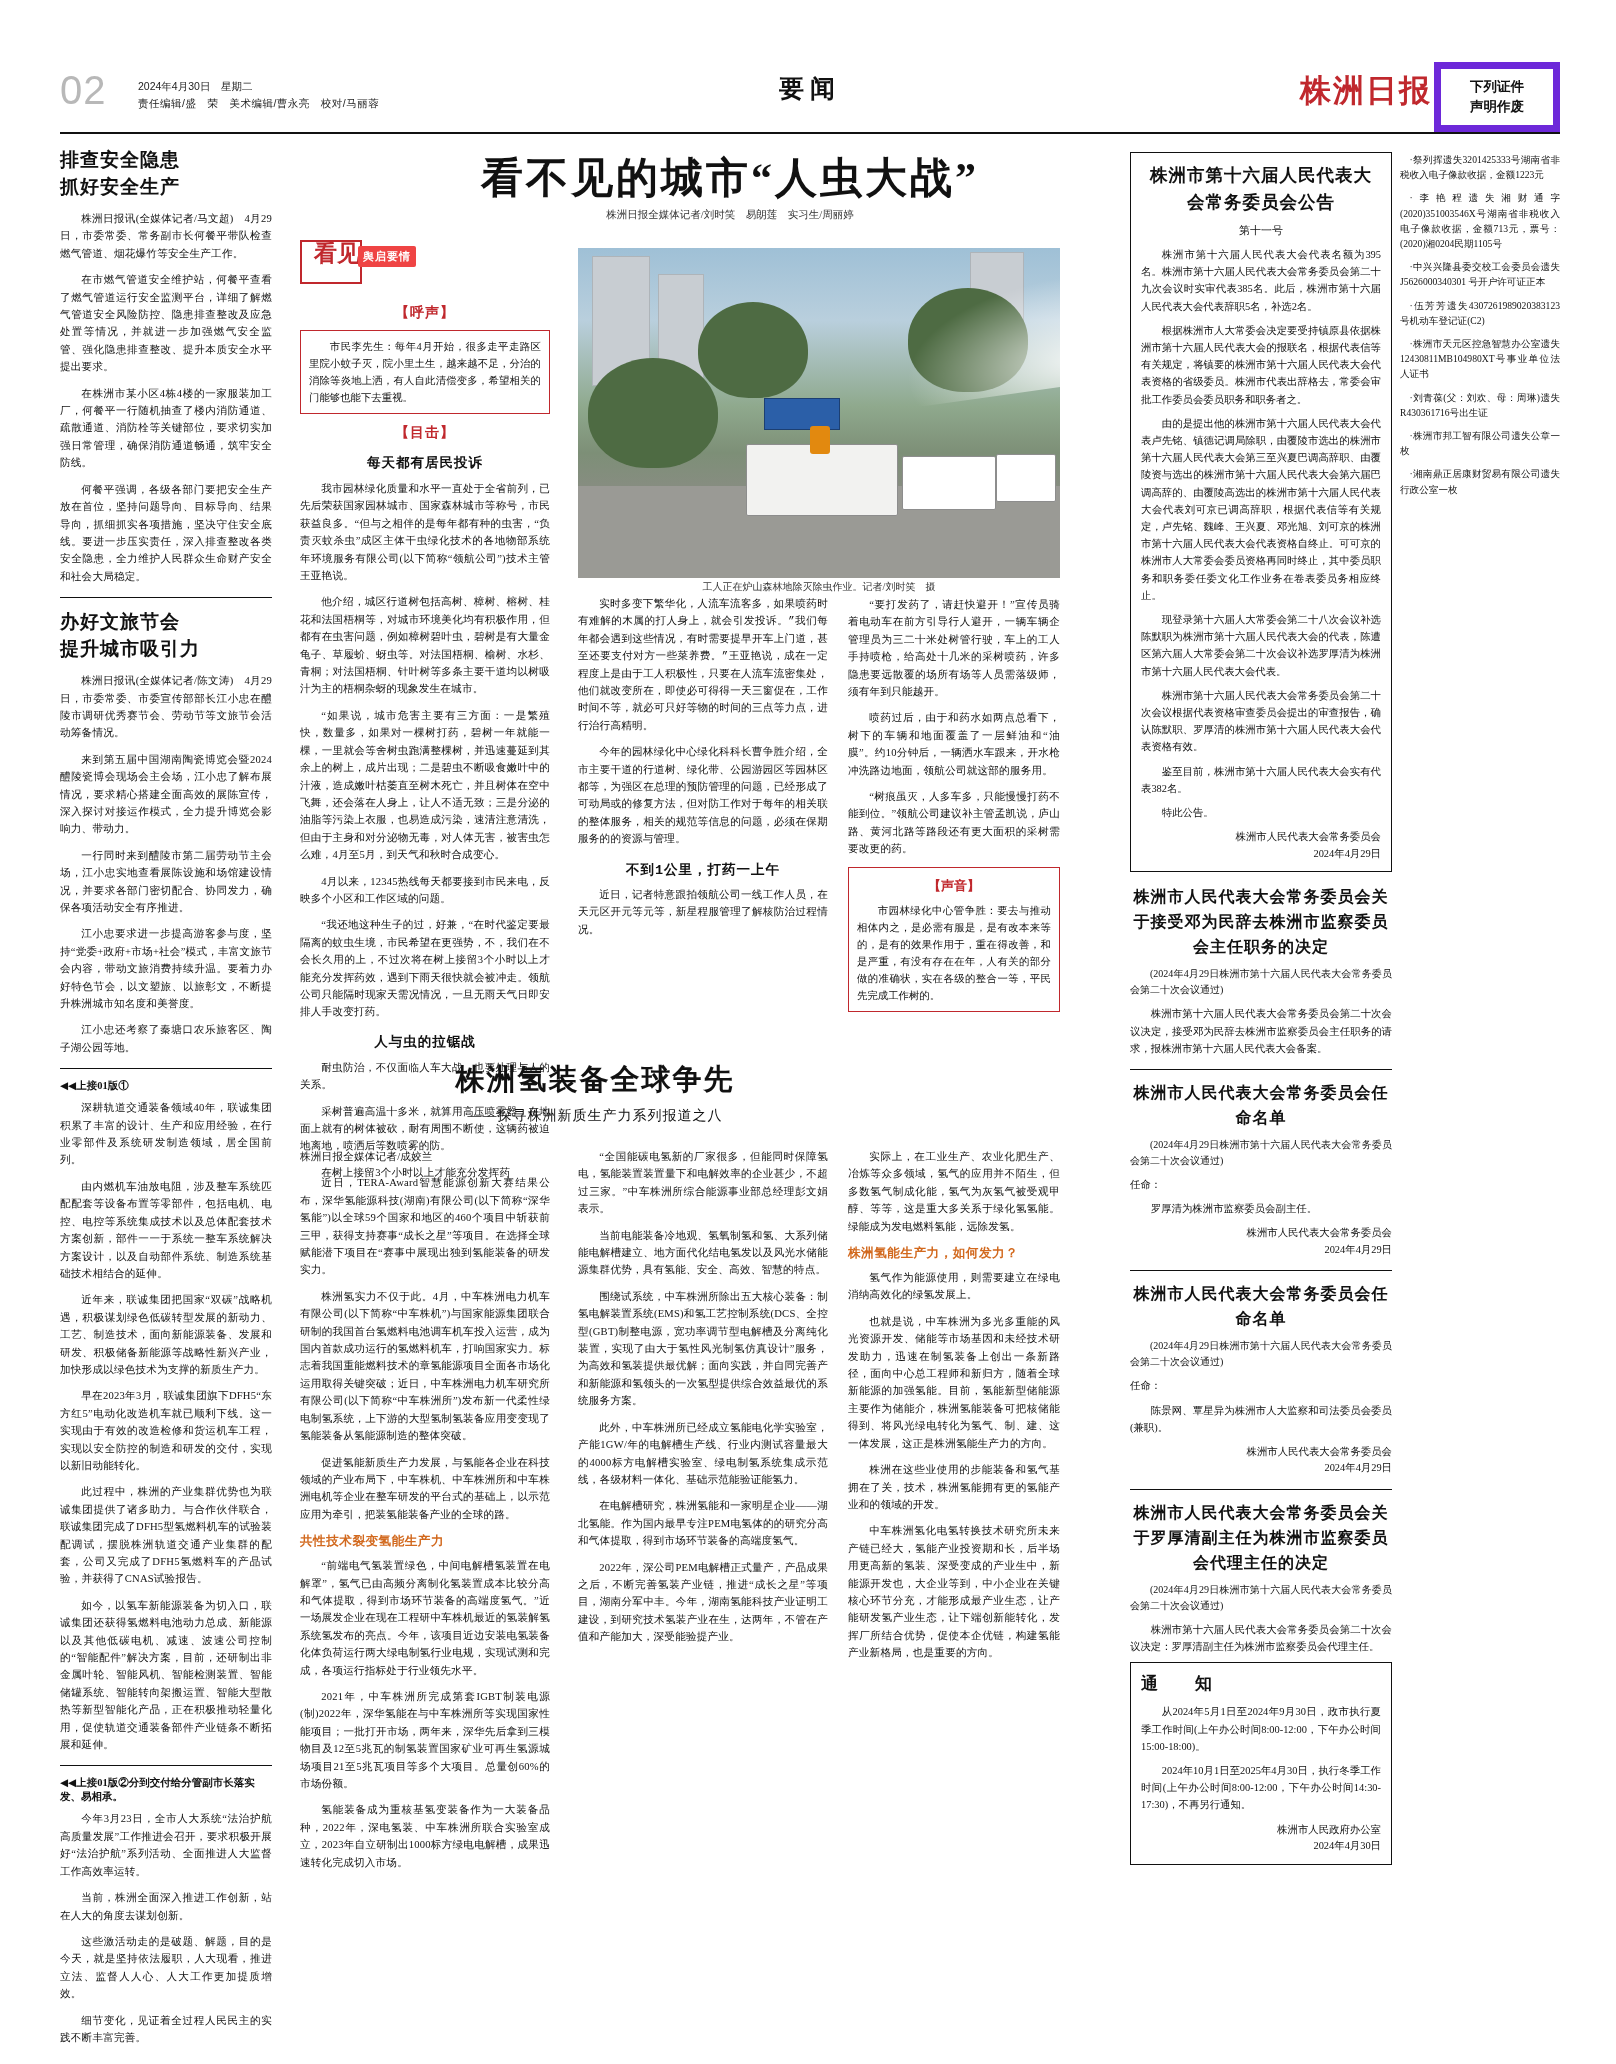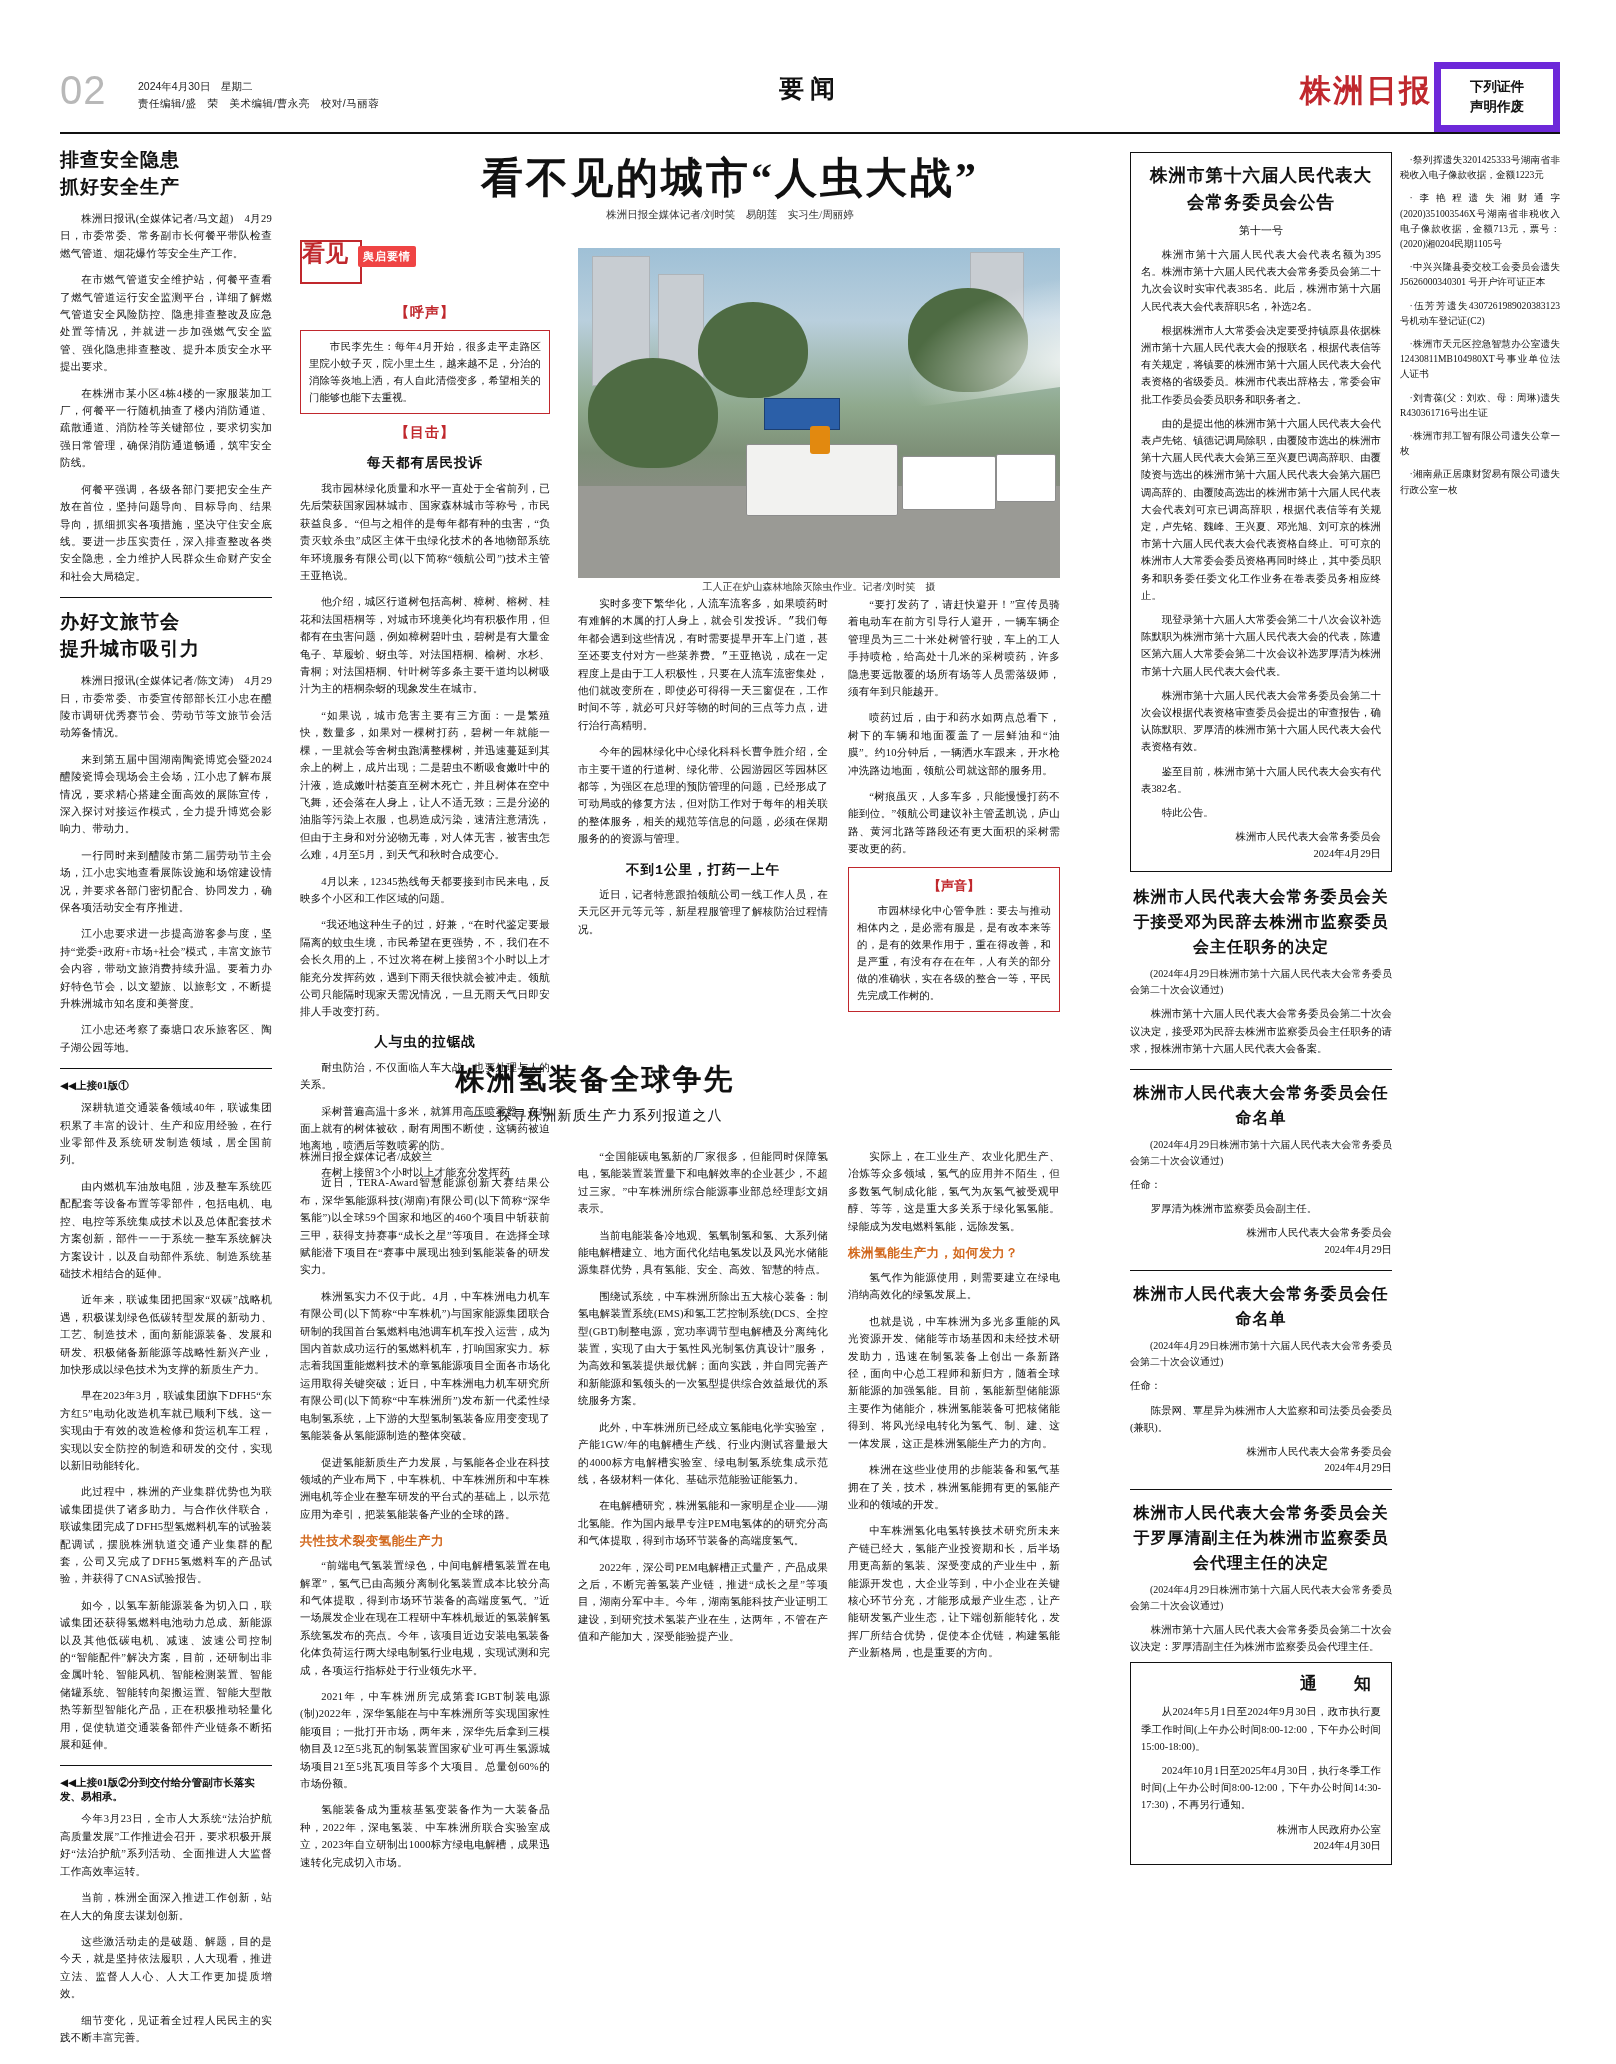--- a/index.html
+++ b/index.html
@@ -70,21 +70,21 @@
     position:absolute;left:300px;top:208px;width:860px;text-align:center;
     font-size:10.5px;color:#333;
   }
   
   .stamp{
     position:absolute;left:300px;top:240px;width:122px;height:46px;
   }
   .stamp .kanjibox{
     position:absolute;left:0;top:0;width:62px;height:44px;border:2px solid #c0282d;
     color:#c0282d;font-size:23px;font-weight:bold;line-height:20px;
-    text-align:left;padding-top:2px;box-sizing:border-box;
+    text-align:right;padding-top:2px;box-sizing:border-box;
   }
   .stamp .tag{
     position:absolute;left:58px;top:6px;background:#ef4444;color:#fff;
     font-size:11px;font-weight:bold;padding:3px 5px;border-radius:2px;
     letter-spacing:1px;
   }
   
   .photo{
     position:absolute;left:578px;top:248px;width:482px;height:330px;
     background:linear-gradient(#9fc0d6 0%,#b9cfdd 22%,#8fa98d 48%,#7d8f77 62%,#8c8c86 78%,#a9a9a3 100%);
@@ -145,21 +145,21 @@
   .sign-right{font-size:10.4px;line-height:16.5px;text-align:right;margin-top:8px;}
   .paren{font-size:10px;line-height:16px;text-align:justify;text-indent:2em;margin:5px 0 7px;}
   .lost-item{font-size:9.6px;line-height:15.2px;text-align:justify;margin:0 0 8px;text-indent:1em;}
   
   .cont{
     font-size:10.5px;font-weight:bold;margin:0 0 6px;
   }
   .tongzhi{
     border:1px solid #111;padding:9px 10px;margin-top:6px;
   }
-  .tongzhi .t{font-size:17px;font-weight:bold;text-align:right;letter-spacing:10px;margin-bottom:8px;}
+  .tongzhi .t{font-size:17px;font-weight:bold;text-align:left;letter-spacing:10px;margin-bottom:8px;}
 </style>
 </head>
 <body>
 
 <div class="page">
 
   <div class="masthead">
     <div class="folio">02</div>
     <div class="issue-meta">
       <div class="l1">2024年4月30日　星期二</div>

